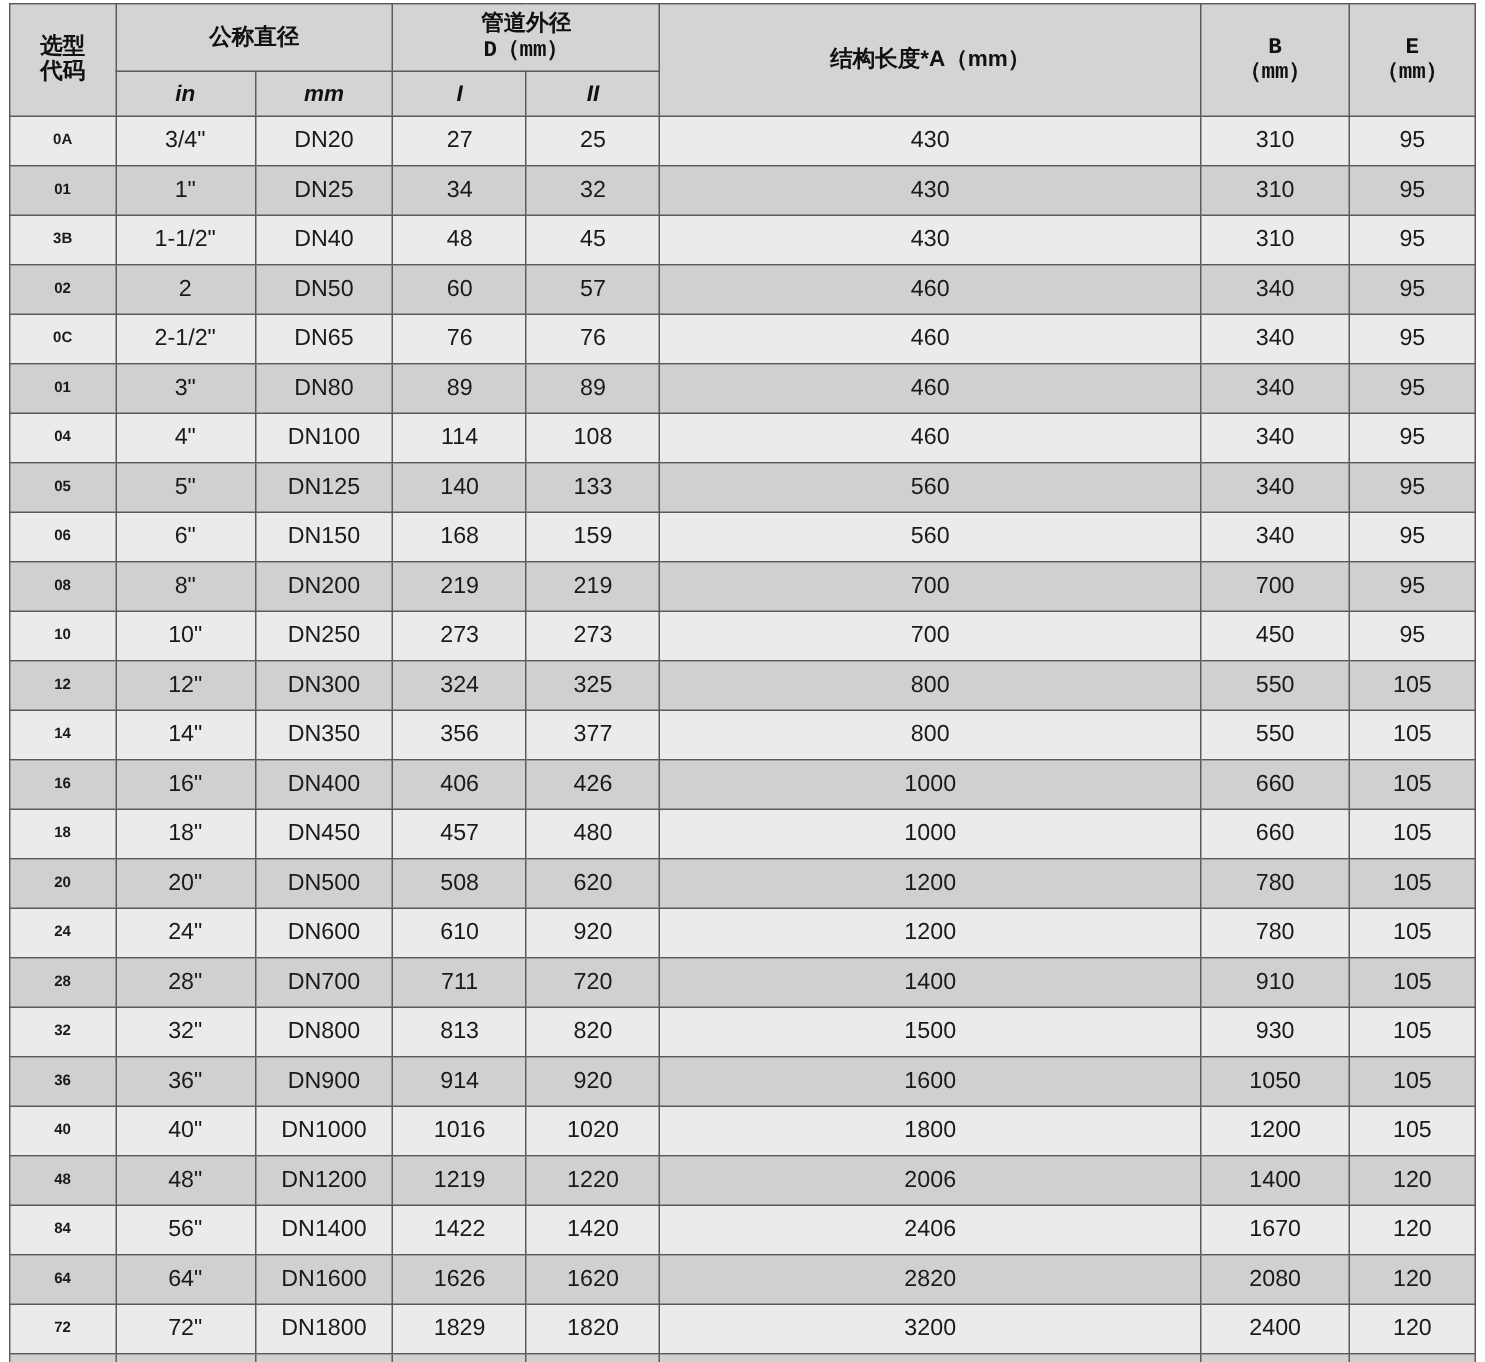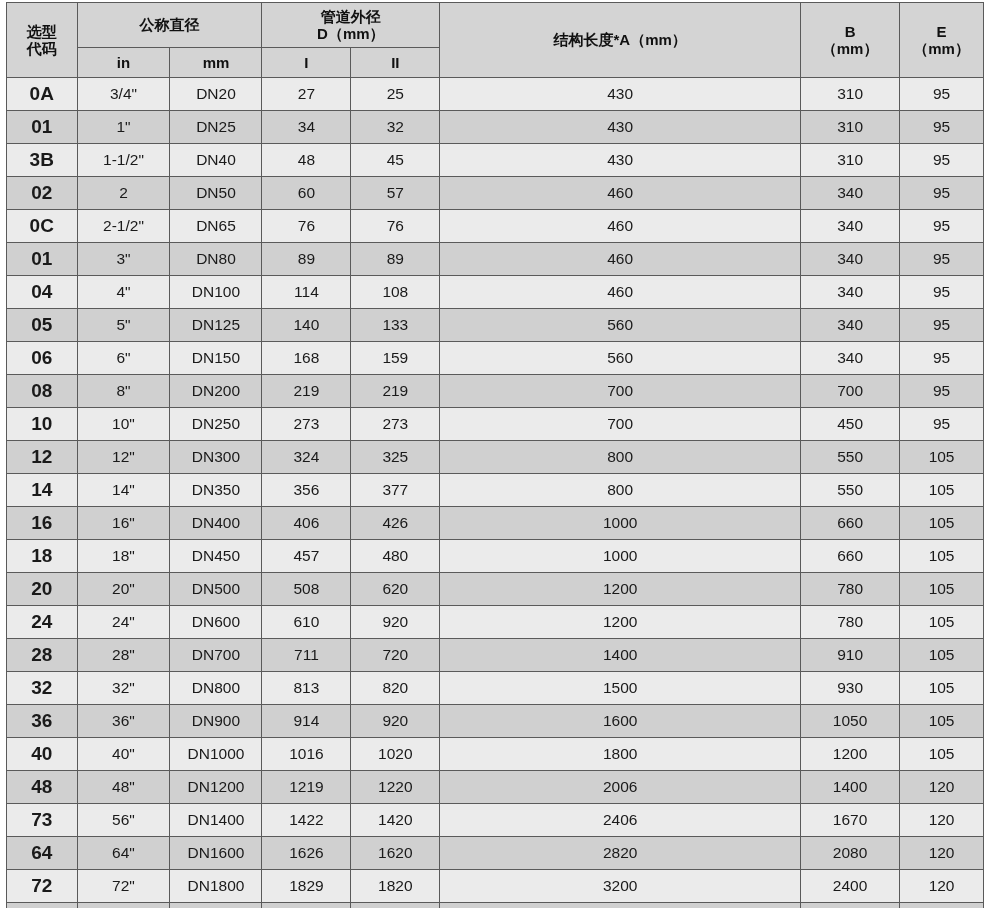--- a/index.html
+++ b/index.html
@@ -34,36 +34,36 @@
     line-height: 1.15;
   }
   thead th {
     background: #d4d4d4;
     font-weight: bold;
     font-size: 15px;
     color: #111;
   }
   .hdr-tall { height: 44px; }
   .hdr-short { height: 29px; }
-  .hdr-sub { font-weight: bold; font-size: 15px; }
-  .hdr-two-line { line-height: 1.12; }
+  .hdr-sub { font-weight: bold; font-size: 15px; font-style: italic; }
+  .hdr-two-line { line-height: 1.12; font-family: Liberation Mono, monospace; }
 
   tbody td {
     height: 32px;
     font-size: 15.5px;
   }
   tr.row-dark td {
     background: #d0d0d0;
   }
   tr.row-light td {
     background: #ebebeb;
   }
   td.code {
     font-weight: bold;
-    font-size: 19px;
+    font-size: 10px;
   }
   tbody tr.row-light td.code { font-weight: bold; }
 
   
   col.c-code   { width: 69px; }
   col.c-in     { width: 91px; }
   col.c-mm     { width: 90px; }
   col.c-d1     { width: 87px; }
   col.c-d2     { width: 87px; }
   col.c-a      { width: 353px; }
@@ -328,21 +328,21 @@
           <td class="code">48</td>
           <td>48"</td>
           <td>DN1200</td>
           <td>1219</td>
           <td>1220</td>
           <td>2006</td>
           <td>1400</td>
           <td>120</td>
         </tr>
         <tr class="row-light">
-          <td class="code">73</td>
+          <td class="code">84</td>
           <td>56"</td>
           <td>DN1400</td>
           <td>1422</td>
           <td>1420</td>
           <td>2406</td>
           <td>1670</td>
           <td>120</td>
         </tr>
         <tr class="row-dark">
           <td class="code">64</td>

